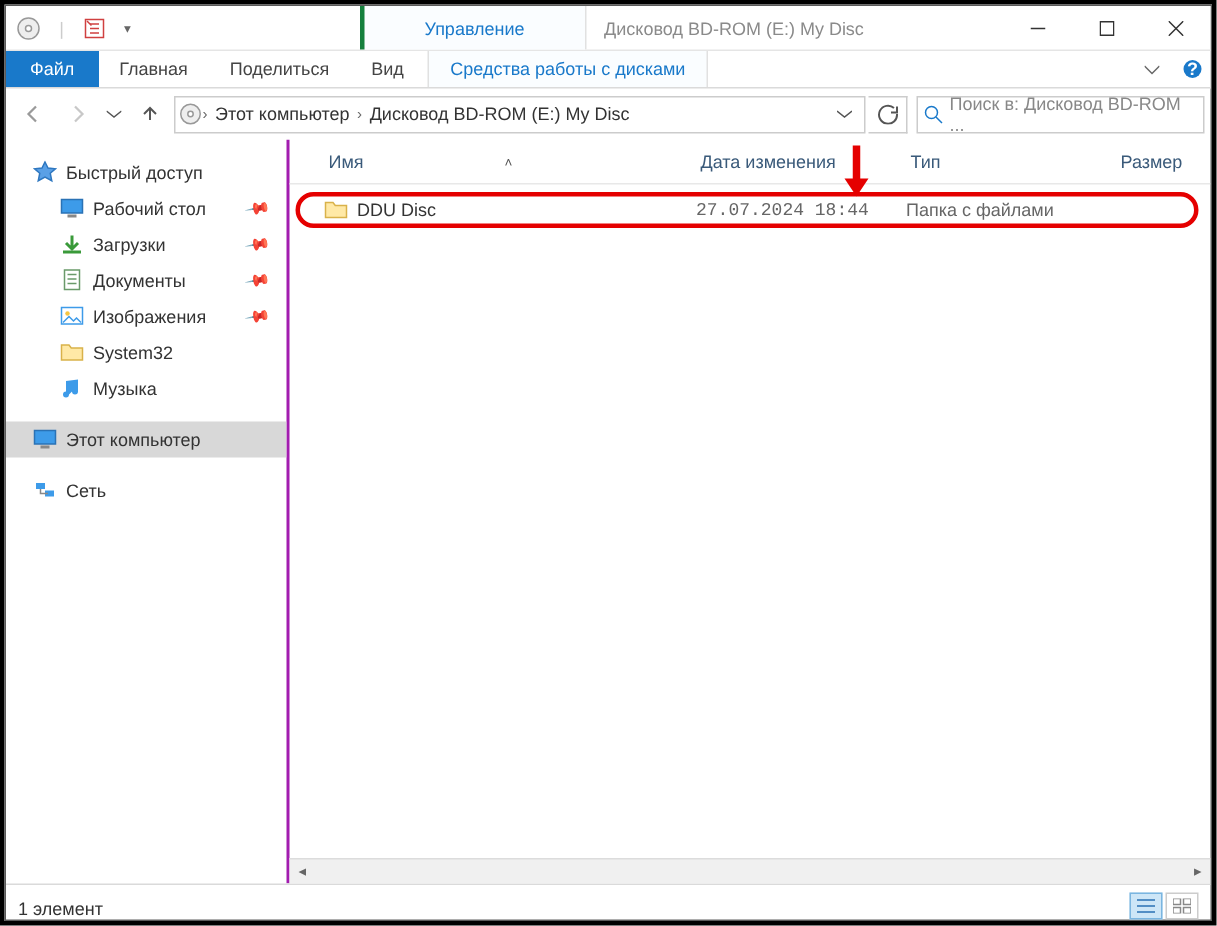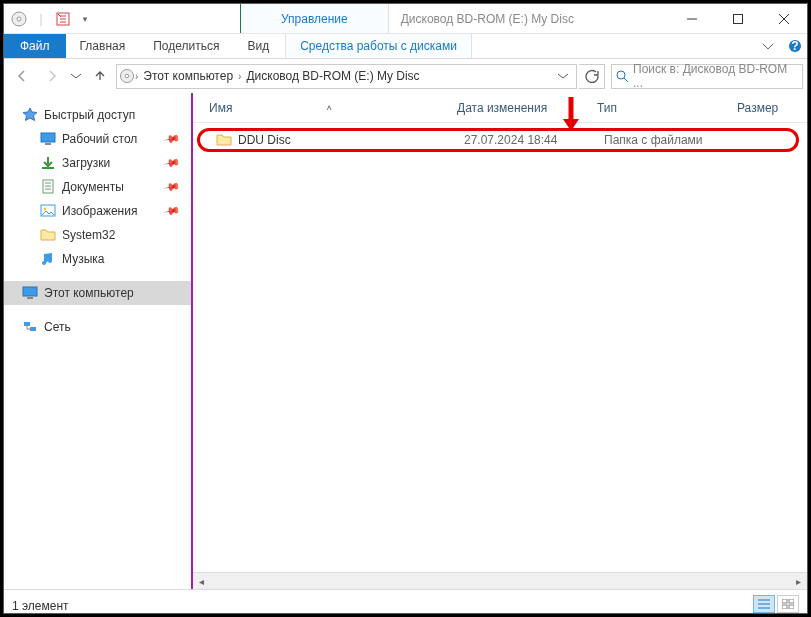--- a/index.html
+++ b/index.html
@@ -1,21 +1,21 @@
 <!DOCTYPE html>
 <html><head>
 <meta charset="utf-8">
 <style>
 * { margin:0; padding:0; box-sizing:border-box; font-family:"Segoe UI",Tahoma,sans-serif; font-size:12px; }
 body { background:#000; padding:3px; }
 .window { width:805px; height:611px; background:#fff; border:1px solid #5a5a5a; display:flex; flex-direction:column; position:relative; }
 .titlebar { height:30px; display:flex; align-items:center; background:#fff; border-bottom:1px solid #e5e5e5; }
 .qat { display:flex; align-items:center; gap:4px; padding:0 6px; }
 .qat-ico { width:18px; height:18px; display:flex; align-items:center; justify-content:center; }
-.title-ctx { flex:0 0 auto; padding:0 40px; color:#1979ca; display:flex; align-items:center; height:100%; border-left:1px solid #15803d; border-right:1px solid #e1e1e1; background:#fafdff; margin-left:140px;}
+.title-ctx { flex:0 0 auto; padding:0 40px; color:#1979ca; display:flex; align-items:center; height:100%; border-left:3px solid #15803d; border-right:1px solid #e1e1e1; background:#fafdff; margin-left:140px;}
 .title-txt { flex:1; color:#8a8a8a; padding-left:12px; }
 .winbtns { display:flex; }
 .winbtn { width:46px; height:30px; display:flex; align-items:center; justify-content:center; color:#555; }
 .ribbon { height:25px; display:flex; align-items:stretch; border-bottom:1px solid #dadada; background:#fff; }
 .filetab { background:#1979ca; color:#fff; padding:0 16px; display:flex; align-items:center; }
 .rtab { padding:0 14px; display:flex; align-items:center; color:#444; }
 .rtab.ctx { color:#1979ca; border-left:1px solid #e1e1e1; border-right:1px solid #e1e1e1; background:#fafdff; margin-left:2px;}
 .rb-exp { margin-left:auto; width:30px; display:flex; align-items:center; justify-content:center; color:#777;}
 .addrbar { height:34px; display:flex; align-items:center; padding:3px 4px; gap:2px; }
 .navbtn { width:28px; height:28px; border-radius:3px; display:flex; align-items:center; justify-content:center; color:#9a9a9a; }
@@ -29,29 +29,29 @@
 .searchbox span.ic { color:#1979ca; margin-right:4px;}
 .body { flex:1; display:flex; overflow:hidden; }
 .nav { width:189px; border-right:2px solid #a21caf; padding-top:10px; overflow:hidden;}
 .nav-group { margin-bottom:10px; }
 .nav-item { height:24px; display:flex; align-items:center; padding-left:18px; gap:6px; color:#333; position:relative;}
 .nav-item.child { padding-left:36px; }
 .nav-item.sel { background:#d8d8d8; }
 .pin { position:absolute; right:12px; color:#7a7a7a; font-size:11px; transform:rotate(35deg);}
 .ico { width:16px; height:16px; display:inline-flex; align-items:center; justify-content:center; }
 .content { flex:1; display:flex; flex-direction:column; position:relative;}
-.cols { height:30px; display:flex; align-items:center; border-bottom:1px solid #e8e8e8; color:#3a5a7a; padding-left:16px;}
+.cols { height:30px; display:flex; align-items:center; border-bottom:1px solid #e8e8e8; color:#3a5a7a; padding-left:16px;justify-content:flex-end;}
 .col-name { width:248px; display:flex; align-items:center; gap:4px;}
 .col-date { width:140px;}
 .col-type { width:140px;}
 .col-size { width:60px;}
 .sort { font-size:9px; color:#555; margin-left:90px;}
 .filerow { height:24px; display:flex; align-items:center; padding-left:16px; color:#666; margin:5px 8px 0 4px; border:3px solid #e50000; border-radius:14px; position:relative;}
 .filerow .cell-name { width:248px; display:flex; align-items:center; gap:6px; color:#333;}
-.filerow .cell-date { width:140px;}
+.filerow .cell-date { width:140px;font-family:Liberation Mono, monospace;}
 .filerow .cell-type { width:140px;}
 .arrow-ann { position:absolute; left:366px; top:2px; color:#e50000; pointer-events:none;}
 .hscroll { height:17px; background:#f0f0f0; border-top:1px solid #dcdcdc; display:flex; align-items:center;}
 .hscroll .ar { width:17px; text-align:center; color:#666; font-size:10px;}
 .status { height:24px; border-top:1px solid #dadada; display:flex; align-items:flex-end; padding:0 8px; color:#333;}
 .status .views { margin-left:auto; display:flex; gap:2px;}
 .viewbtn { width:22px; height:18px; border:1px solid #ccc; display:flex; align-items:center; justify-content:center;}
 .viewbtn.act { background:#cde6f7; border-color:#7ab5e0;}
 svg { display:block; }
 </style>

